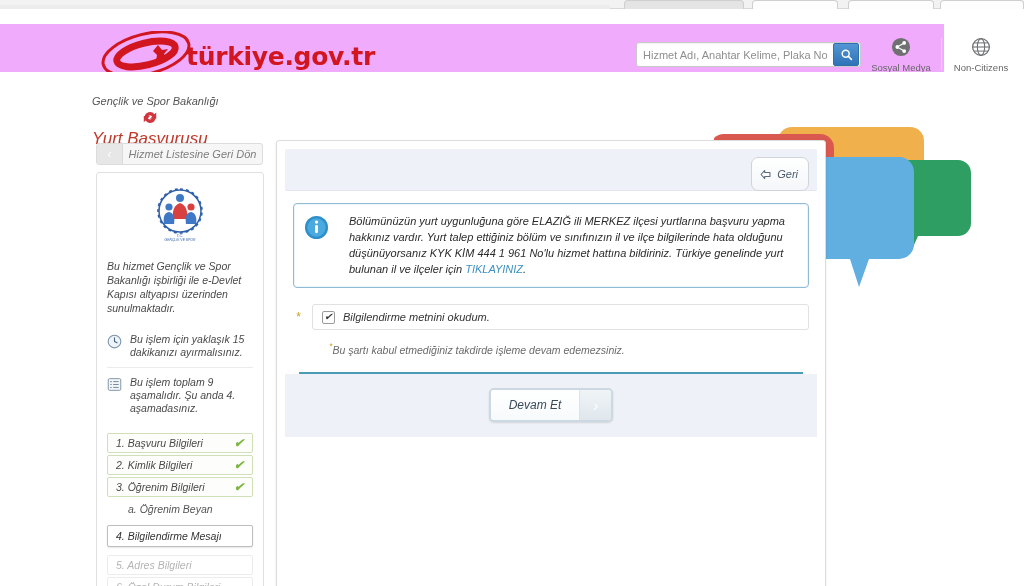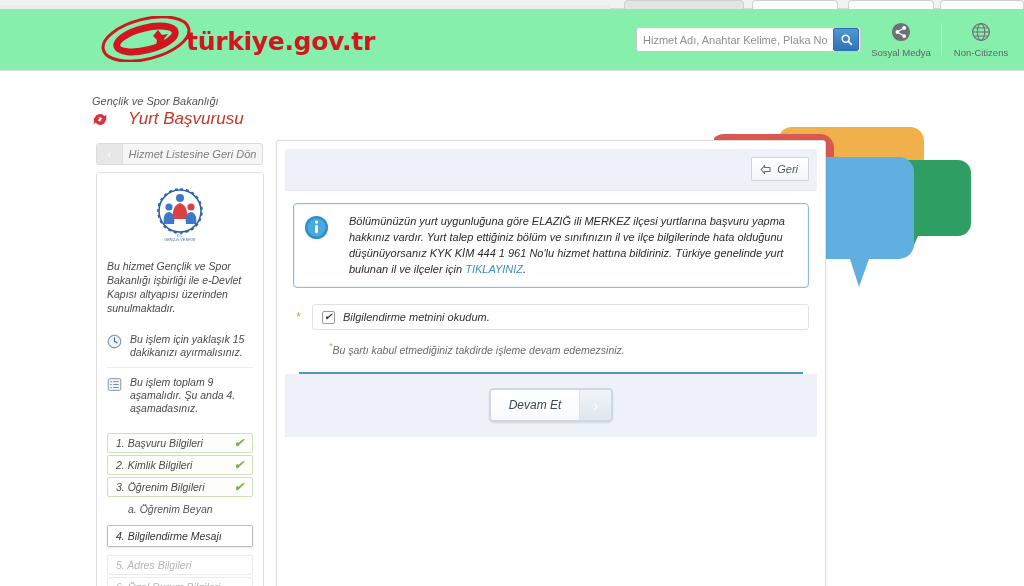--- a/index.html
+++ b/index.html
@@ -34,23 +34,23 @@
   .chrome-tab.t2 { left: 752px; width: 86px; }
   .chrome-tab.t3 { left: 848px; width: 86px; }
   .chrome-tab.t4 { left: 940px; width: 84px; }
   .chrome-left {
     position:absolute; top:5px; left:0; width: 610px; height:4px;
     background:#ececec;
   }
 
   
   .site-header {
-    position: absolute; top: 9px; left: 0;
-    width: 1024px; height: 62px;
-    background: #86efac;
+    position: absolute; top: 24px; left: 0;
+    width: 944px; height: 62px;
+    background: #f0abfc;
     border-bottom: 1px solid #dededf;
   }
   .header-inner {
     position: relative; width: 1024px; height: 62px;
   }
   .logo {
     position: absolute; left: 100px; top: 6px;
     height: 48px; display: flex; align-items: center;
   }
   .logo svg { display: block; }
@@ -109,21 +109,21 @@
     background: #ffffff;
     font-style: italic;
   }
 
   .breadcrumb {
     position: absolute; left: 92px; top: 23px;
     font-size: 11px; color: #555;
   }
   .page-title {
     position: absolute; left: 92px; top: 37px;
-    display: flex; align-items: center; gap: 20px;
+    display: flex; align-items: center; gap: 4px; flex-direction: column;
   }
   .page-title .t {
     font-size: 17px; color: #c0392b; font-weight: normal;
   }
 
   .back-to-list {
     position: absolute; left: 96px; top: 71px;
     width: 167px; height: 22px;
     display: flex; align-items: stretch;
     border: 1px solid #dcdcdc; border-radius: 3px;
@@ -226,23 +226,23 @@
   .panel-head {
     height: 42px;
     background: #eef1f7;
     border-bottom: 1px solid #e3e6ec;
     position: relative;
     margin: 8px 8px 0;
     border-radius: 2px;
   }
   .btn-geri {
     position: absolute; right: 8px; top: 8px;
-    height: 24px; padding: 0 10px 0 7px;
+    height: 34px; padding: 0 10px 0 7px;
     display: flex; align-items: center; gap: 5px;
-    border: 1px solid #cfd4dc; border-radius: 1px;
+    border: 1px solid #cfd4dc; border-radius: 7px;
     background: linear-gradient(#ffffff,#f4f6f9);
     font-size: 11px; color: #4a5a6a;
     cursor: pointer;
   }
 
   .panel-body { padding: 12px 16px 0; }
 
   .info-box {
     border: 1px solid #8fbcd4;
     border-radius: 4px;

